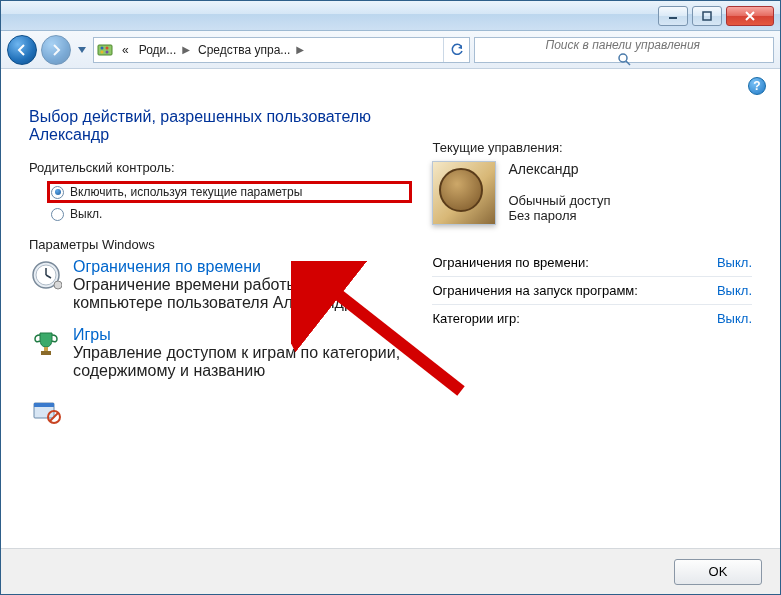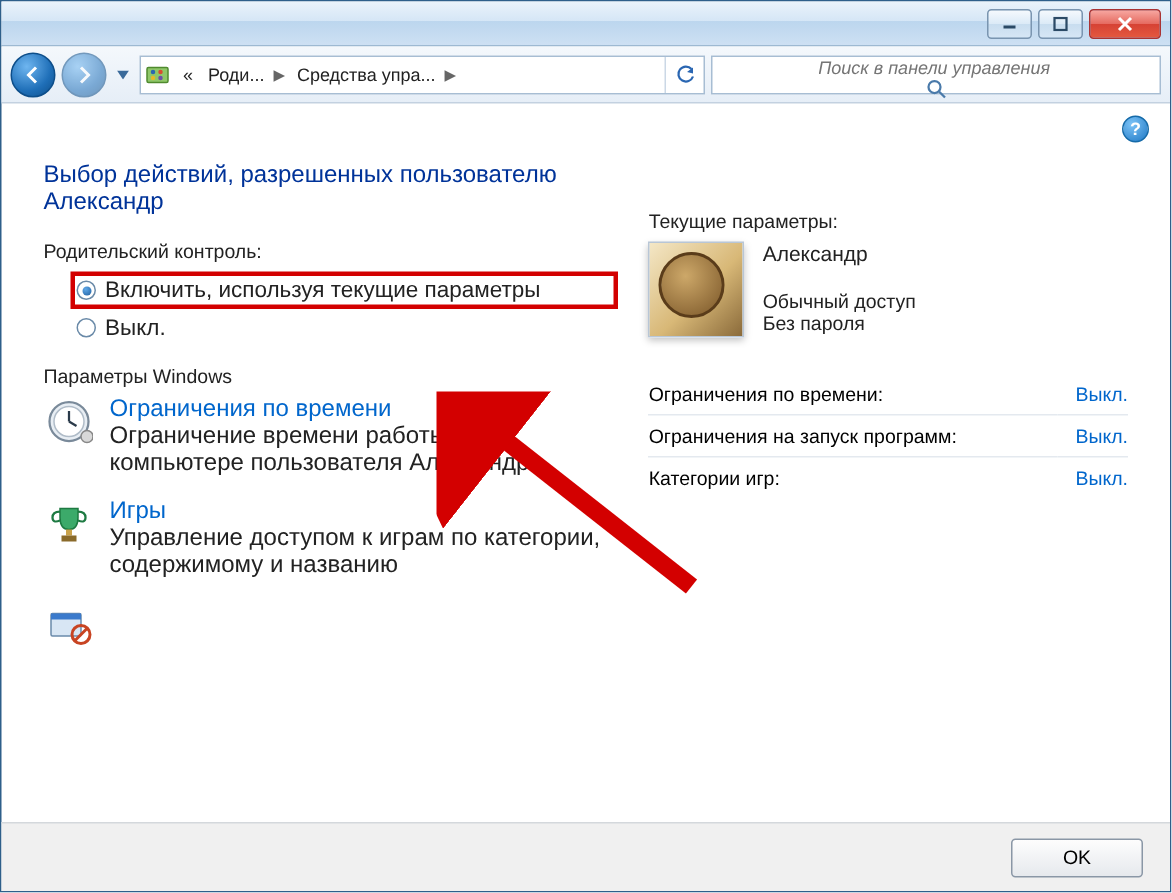--- a/index.html
+++ b/index.html
@@ -103,21 +103,21 @@
   .col-right { flex: 1; }
   h1 {
     font-size: 16px; font-weight: normal;
     color: #003399;
     margin-bottom: 16px;
   }
   .section-label { font-size: 13px; color: #222; margin-bottom: 6px; }
   .radio-group { padding-left: 18px; margin-bottom: 14px; }
   .radio-row {
     display: flex; align-items: center; gap: 6px;
-    font-size: 15px; color: #222; padding: 2px 4px;
+    font-size: 12px; color: #222; padding: 2px 4px;
   }
   .radio-row.highlighted {
     border: 3px solid #d30000;
     padding: 1px 6px 1px 1px;
     margin-bottom: 2px;
   }
   .radio {
     width: 13px; height: 13px; border-radius: 50%;
     border: 1px solid #6a8aa8; background: #fff;
     display: inline-flex; align-items: center; justify-content: center;
@@ -306,21 +306,21 @@
               <rect x="4" y="8" width="20" height="4" fill="#3a7acc"></rect>
               <circle cx="24" cy="22" r="6" fill="none" stroke="#c84422" stroke-width="2"></circle>
               <line x1="20" y1="26" x2="28" y2="18" stroke="#c84422" stroke-width="2"></line>
             </svg>
           </div>
         </div>
       </div>
 
       <div class="col-right">
         <div style="height:32px"></div>
-        <div class="section-label">Текущие параметры:</div>
+        <div class="section-label">Текущие управления:</div>
         <div class="user-card">
           <div class="avatar"></div>
           <div class="user-info">
             <div class="name">Александр</div>
             <div>Обычный доступ</div>
             <div>Без пароля</div>
           </div>
         </div>
         <table class="status-table">
           <tbody>

